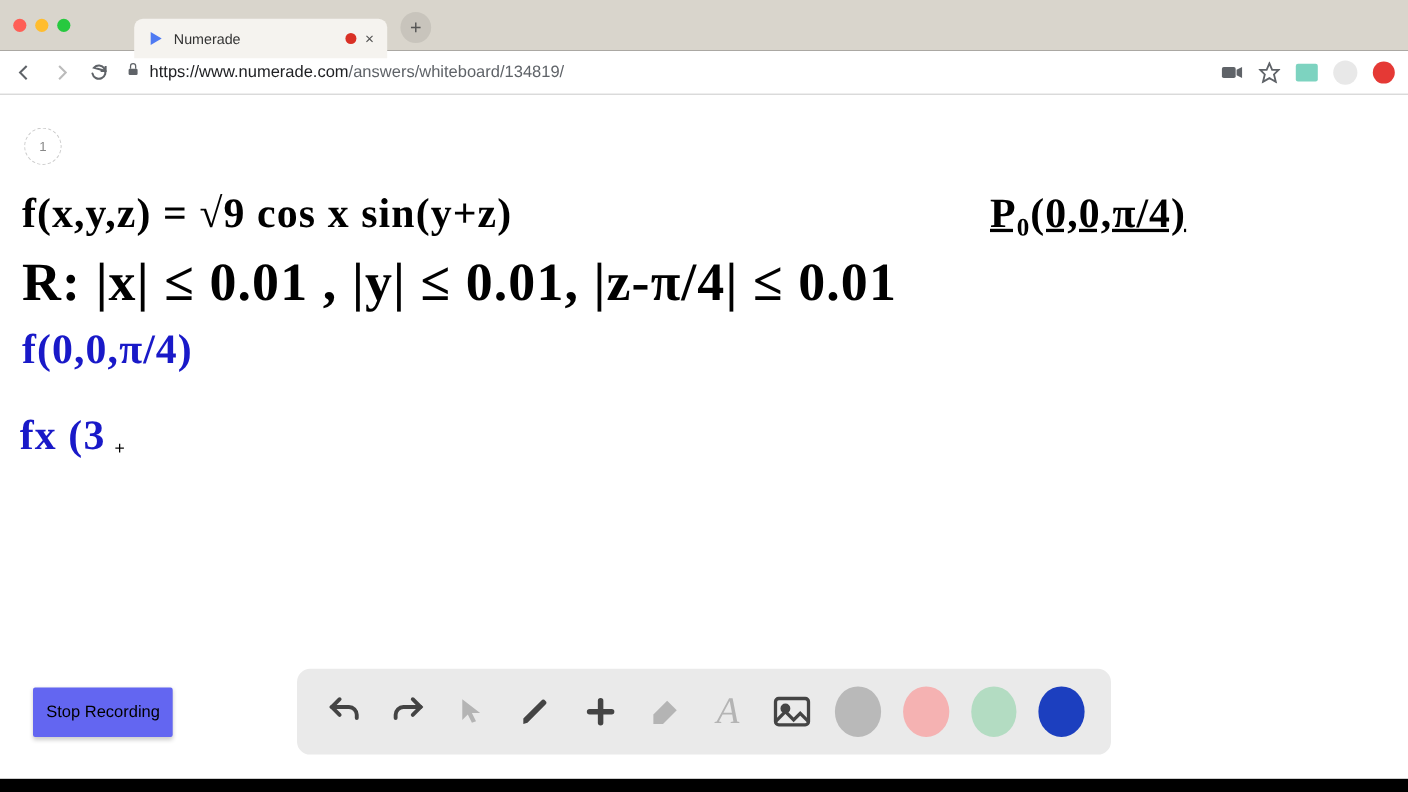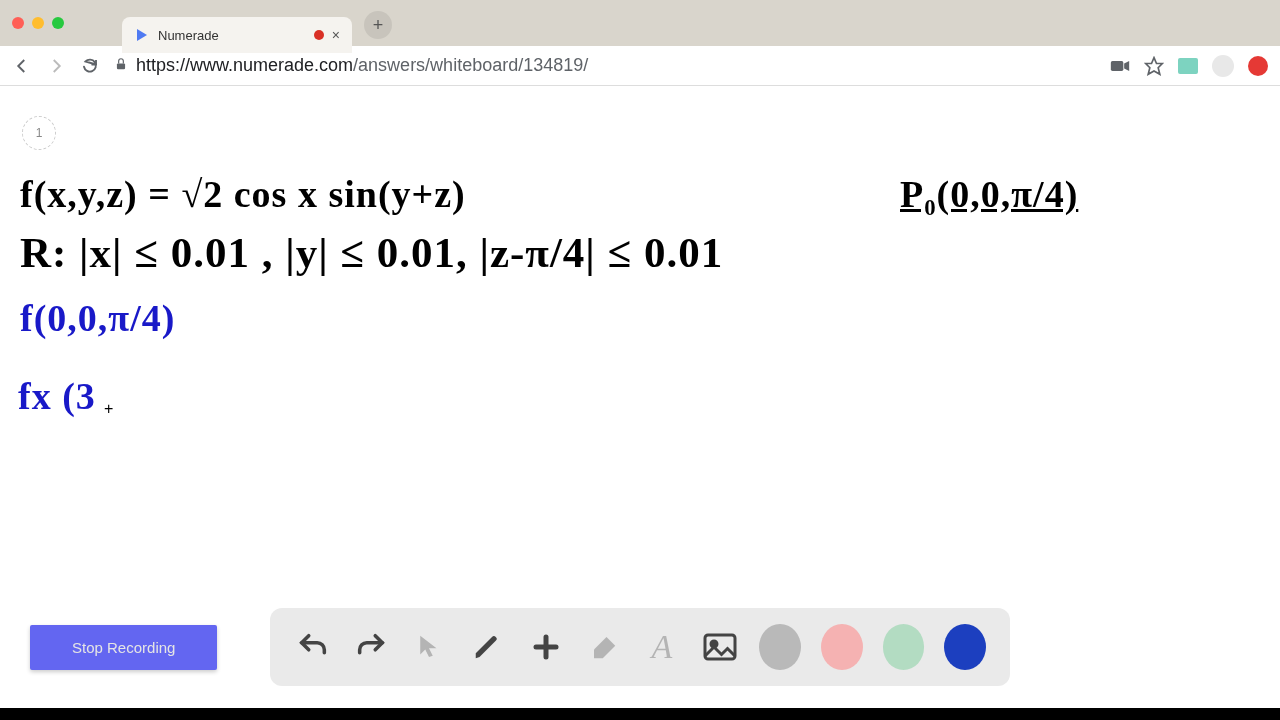--- a/index.html
+++ b/index.html
@@ -20,43 +20,43 @@
 .tab-rec { width: 10px; height: 10px; background: #d93025; border-radius: 50%; }
 .tab-close { font-size: 14px; color: #555; cursor: pointer; }
 
 .new-tab { width: 28px; height: 28px; border-radius: 50%; background: rgba(0,0,0,0.08); display: flex; align-items: center; justify-content: center; margin-left: 12px; margin-top: 4px; font-size: 18px; color: #555; }
 
 .address-bar-row { background: #fff; height: 40px; display: flex; align-items: center; padding: 0 12px; gap: 14px; border-bottom: 1px solid #ddd; }
 .nav-btn { width: 20px; height: 20px; display: flex; align-items: center; justify-content: center; color: #555; }
 .nav-btn.disabled { color: #bbb; }
 .url-bar { flex: 1; display: flex; align-items: center; gap: 8px; }
 .lock-icon { color: #777; }
-.url-text { font-size: 18px; color: #202124; }
+.url-text { font-size: 15px; color: #202124; }
 .url-text .path { color: #5f6368; }
 .right-icons { display: flex; align-items: center; gap: 14px; }
 .ext-icon { width: 20px; height: 20px; border-radius: 4px; display: flex; align-items: center; justify-content: center; }
 .desktop-icon { background: #7dd3c0; width: 22px; height: 16px; border-radius: 2px; position: relative; }
 .avatar-icon { width: 22px; height: 22px; background: #e8e8e8; border-radius: 50%; }
 .red-dot-ext { width: 20px; height: 20px; background: #e53935; border-radius: 50%; }
 
 .content { flex: 1; background: #fff; position: relative; }
 
 .page-number { position: absolute; top: 30px; left: 22px; width: 34px; height: 34px; border: 1px dashed #ccc; border-radius: 50%; display: flex; align-items: center; justify-content: center; font-size: 12px; color: #888; }
 
 .whiteboard { position: absolute; inset: 0; }
 
 .hw { position: absolute; font-family: "Comic Sans MS", "Marker Felt", cursive; font-weight: bold; white-space: nowrap; }
 .hw-black { color: #000; }
 .hw-blue { color: #1919c8; font-family: Liberation Serif, serif; }
-.hw-36 { font-size: 43px; letter-spacing: 1px; }
+.hw-36 { font-size: 49px; letter-spacing: 1px; }
 .hw-38 { font-size: 38px; letter-spacing: 1px; }
 
 .cursor-plus { position: absolute; font-size: 16px; color: #000; font-weight: normal; }
 
-.stop-btn { position: absolute; bottom: 38px; left: 30px; background: #6366f1; color: #e5e5e5; border: none; padding: 14px 42px; font-size: 15px; font-weight: 500; border-radius: 2px; box-shadow: 0 2px 4px rgba(0,0,0,0.2); }
+.stop-btn { position: absolute; bottom: 38px; left: 30px; background: #6366f1; color: #000000; border: none; padding: 14px 12px; font-size: 15px; font-weight: 500; border-radius: 2px; box-shadow: 0 2px 4px rgba(0,0,0,0.2); }
 
 .toolbar { position: absolute; bottom: 22px; left: 50%; transform: translateX(-50%); width: 740px; height: 78px; background: #eaeaea; border-radius: 12px; display: flex; align-items: center; justify-content: center; gap: 20px; padding: 0 24px; }
 .tool-btn { width: 42px; height: 42px; display: flex; align-items: center; justify-content: center; font-size: 30px; color: #444; }
 .tool-btn.faded { opacity: 0.32; }
 .color-swatch { width: 46px; height: 46px; border-radius: 50%; }
 .sw-gray { background: #b9b9b9; }
 .sw-pink { background: #f5b2b2; }
 .sw-green { background: #b3dcc2; }
 .sw-blue { background: #1c3fbf; }
 
@@ -136,21 +136,21 @@
     </div>
   </div>
 
   <div class="content">
 
     <div class="page-number">
       <span>1</span>
     </div>
 
     <div class="whiteboard">
-      <div class="hw hw-black hw-38" style="left:20px; top:86px;">f(x,y,z) = √2 cos x sin(y+z)</div>
+      <div class="hw hw-black hw-38" style="left:20px; top:86px;">f(x,y,z) = √9 cos x sin(y+z)</div>
       <div class="hw hw-black hw-38" style="left:900px; top:86px;text-decoration:underline;">P₀(0,0,π/4)</div>
       <div class="hw hw-black hw-36" style="left:20px; top:142px;">R: |x| ≤ 0.01 ,  |y| ≤ 0.01,  |z-π/4| ≤ 0.01</div>
       <div class="hw hw-blue hw-38" style="left:20px; top:210px;">f(0,0,π/4)</div>
       <div class="hw hw-blue hw-38" style="left:18px; top:288px;">fx (3</div>
       <div class="cursor-plus" style="left:104px; top:314px;">+</div>
     </div>
 
     <button class="stop-btn">Stop Recording</button>
 
     <div class="toolbar">

